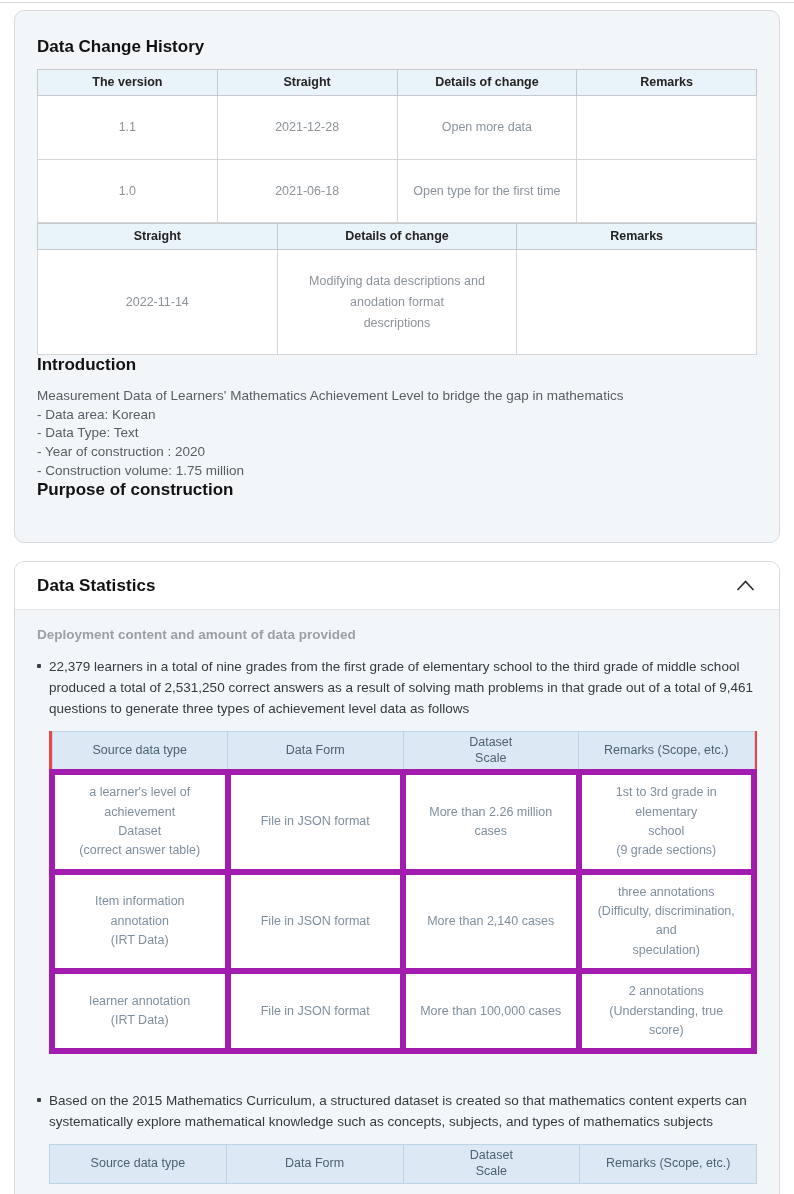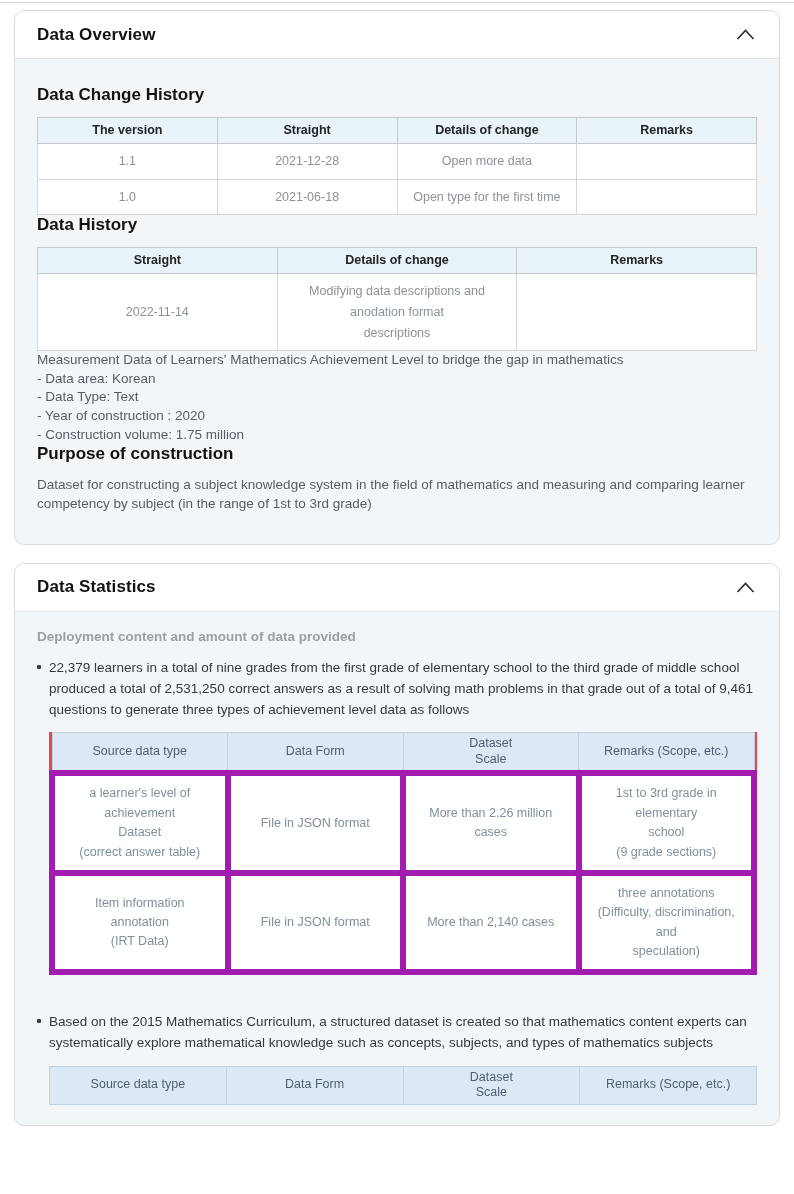--- a/index.html
+++ b/index.html
@@ -64,21 +64,21 @@
     font-weight: 700;
     color: #242424;
     padding: 5px 6px;
     line-height: 1.2;
   }
   .tbl td {
     background: #ffffff;
     border: 1px solid #d4d7da;
     font-size: 12.5px;
     color: #8b9299;
-    padding: 7px 10px;
+    padding: 21px 10px;
     line-height: 1.65;
     height: 34px;
   }
 
   
   .stat { margin-left: 12px; width: calc(100% - 12px); }
   .stat th {
     background: #dce9f4;
     border: 1px solid #bed3e3;
     font-size: 12.5px;
@@ -128,28 +128,20 @@
   }
   .tbl-wrap { margin-top: 12px; }
   .stat-gap { margin-top: 36px; }
 </style>
 </head>
 <body>
 
 <div class="top-rule"></div>
 
 <section class="card card-1">
-  <div class="card-header">
-    <span class="card-title">Data Overview</span>
-    <span class="chev">
-      <svg width="19" height="11" viewBox="0 0 19 11">
-          <polyline points="1.5,10 9.5,1.5 17.5,10" fill="none" stroke="#2b2b2b" stroke-width="1.6"></polyline>
-        </svg>
-    </span>
-  </div>
   <div class="card-body">
 
     <h3 class="sub-title">Data Change History</h3>
     <table class="tbl">
         <thead>
           <tr>
             <th>The version</th>
             <th>Straight</th>
             <th>Details of change</th>
             <th>Remarks</th>
@@ -164,47 +156,46 @@
           </tr>
           <tr>
             <td>1.0</td>
             <td>2021-06-18</td>
             <td>Open type for the first time</td>
             <td></td>
           </tr>
         </tbody>
       </table>
 
-    <h3 class="sub-title gap-top">Data History</h3>
     <table class="tbl">
         <thead>
           <tr>
             <th>Straight</th>
             <th>Details of change</th>
             <th>Remarks</th>
           </tr>
         </thead>
         <tbody>
           <tr>
             <td>2022-11-14</td>
             <td>Modifying data descriptions and anodation format
 descriptions</td>
             <td></td>
           </tr>
         </tbody>
       </table>
 
+    <h3 class="sub-title gap-top">Introduction</h3>
     <p class="para">Measurement Data of Learners' Mathematics Achievement Level to bridge the gap in mathematics
 - Data area: Korean
 - Data Type: Text
 - Year of construction : 2020
 - Construction volume: 1.75 million</p>
 
     <h3 class="sub-title gap-top">Purpose of construction</h3>
-    <p class="para">Dataset for constructing a subject knowledge system in the field of mathematics and measuring and comparing learner competency by subject (in the range of 1st to 3rd grade)</p>
 
   </div>
 </section>
 
 <section class="card card-2">
   <div class="card-header">
     <span class="card-title">Data Statistics</span>
     <span class="chev">
       <svg width="19" height="11" viewBox="0 0 19 11">
           <polyline points="1.5,10 9.5,1.5 17.5,10" fill="none" stroke="#2b2b2b" stroke-width="1.6"></polyline>
@@ -244,20 +235,28 @@
             </tr>
             <tr>
               <td>Item information annotation
 (IRT Data)</td>
               <td>File in JSON format</td>
               <td>More than 2,140 cases</td>
               <td>three annotations
 (Difficulty, discrimination, and
 speculation)</td>
             </tr>
+            <tr>
+              <td>learner annotation
+(IRT Data)</td>
+              <td>File in JSON format</td>
+              <td>More than 100,000 cases</td>
+              <td>2 annotations
+(Understanding, true score)</td>
+            </tr>
           </tbody>
         </table>
     </div>
 
     <div class="bullet stat-gap">
       <span class="dot"></span>
       <div class="bullet-text">Based on the 2015 Mathematics Curriculum, a structured dataset is created so that mathematics content experts can systematically explore mathematical knowledge such as concepts, subjects, and types of mathematics subjects</div>
     </div>
 
     <div class="tbl-wrap">

